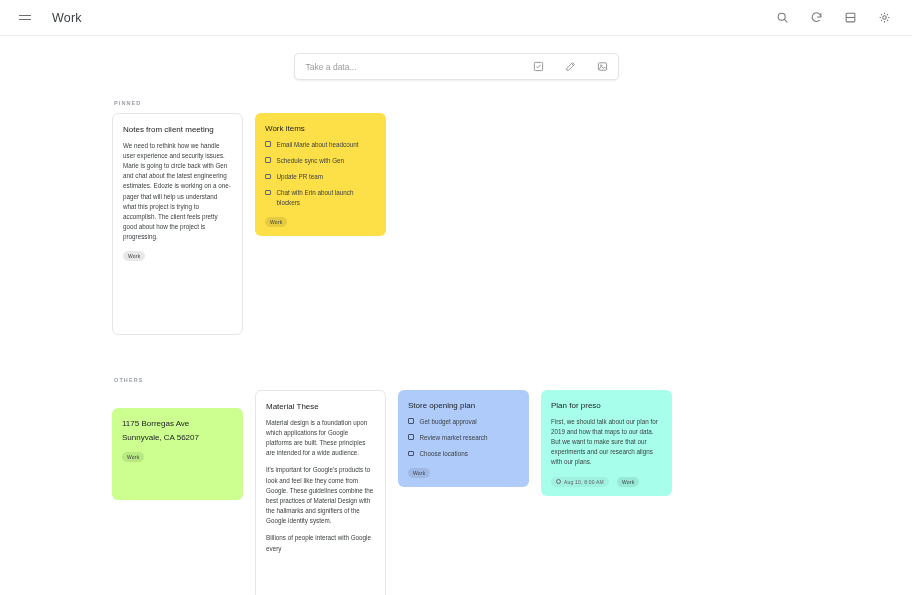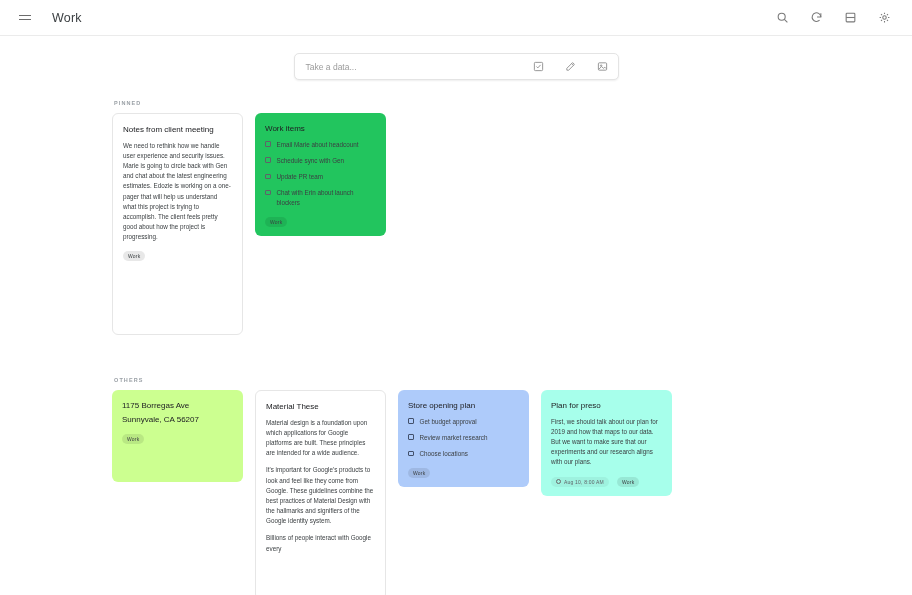--- a/index.html
+++ b/index.html
@@ -151,22 +151,22 @@
     color: #5f6368;
   }
   .chip .clock {
     width: 5px; height: 5px;
     border: .6px solid #6b6b6b;
     border-radius: 50%;
     flex: 0 0 auto;
   }
 
   
-  .yellow { background: #22c55e; }
-  .green  { background: #CCFF90; }
+  .yellow { background: #fde047; }
+  .green  { background: #CCFF90; margin-top: 18px; }
   .blue   { background: #AECBFA; }
   .teal   { background: #A7FFEB; }
 
   .tall { min-height: 222px; }
   .green-note { min-height: 92px; }
   .md-note { height: 210px; overflow: hidden; }
   .blue-note { }
   .teal-note { }
 </style>
 </head>

